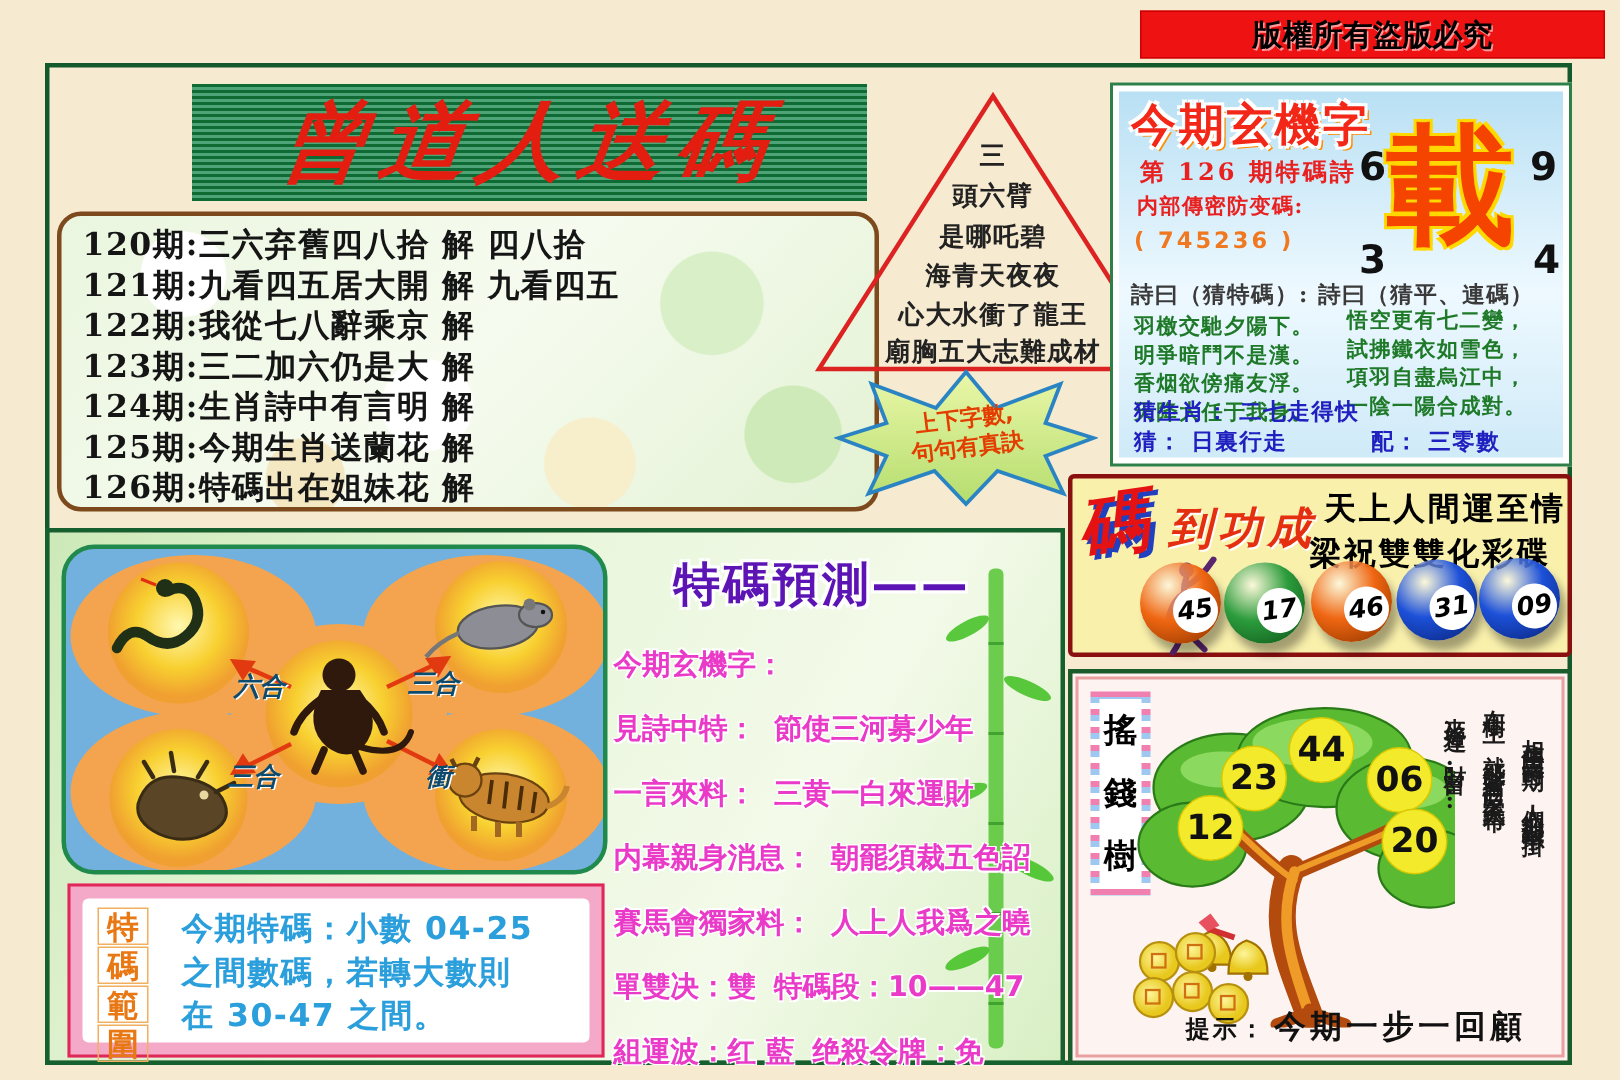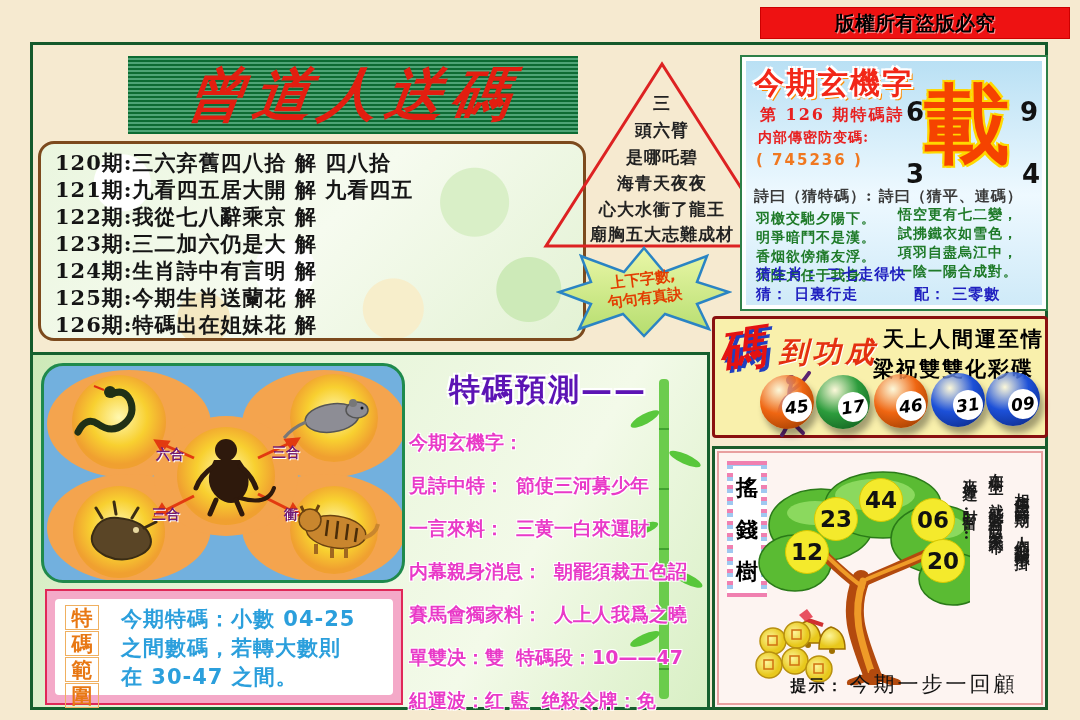--- a/index.html
+++ b/index.html
@@ -84,28 +84,28 @@
           background:repeating-linear-gradient(180deg,#f080b0 0 4px,#9fc8f0 4px 8px,#ffffff 8px 12px);
           display:flex;flex-direction:column;align-items:center;}
   .tlabel b{display:block;width:28px;background:#fff;text-align:center;font-size:22px;line-height:42px;color:#000;}
   .fruit{position:absolute;width:42px;height:42px;border-radius:50%;background:#f4ea2c;border:1px solid #d8c800;
          display:flex;align-items:center;justify-content:center;font-weight:bold;font-size:23px;color:#111;}
   .legend{right:10px;top:8px;height:232px;writing-mode:vertical-rl;font-weight:bold;font-size:15px;
           color:#1a1a1a;letter-spacing:4px;}
   .legend span{display:block;margin-left:7px;}
   .tip{left:56px;right:8px;bottom:5px;text-align:center;color:#111;}
   .tip .tl{font-weight:bold;font-size:16px;letter-spacing:2px;}
-  .tip .tv{font-weight:normal;font-size:21px;letter-spacing:3px;}
+  .tip .tv{font-weight:bold;font-size:21px;letter-spacing:3px;}
 
   
   .bottom{left:30px;top:352px;width:680px;height:358px;border:3px solid #15602e;box-sizing:border-box;
           background:linear-gradient(120deg,#cde9b8,#e9f6dc 40%,#f3fae9 70%,#d8efc4);}
   .animals{left:8px;top:8px;width:364px;height:220px;background:#72b0de;border-radius:22px;
            border:3px solid #1f8a4c;box-sizing:border-box;overflow:hidden;}
-  .zlabel{position:absolute;font-weight:bold;font-size:14px;color:#701a75;text-shadow:1px 1px 0 #fff;}
+  .zlabel{position:absolute;font-weight:bold;font-size:17px;color:#0c4a6e;text-shadow:1px 1px 0 #fff;font-style:italic;}
 
   .pink{left:12px;top:234px;width:358px;height:116px;background:#f4a9c8;border:2px solid #e02858;box-sizing:border-box;}
   .pink-in{position:absolute;inset:8px;background:#fff;border-radius:4px;}
   .rlabel{position:absolute;left:10px;top:6px;width:34px;}
   .rlabel b{display:block;text-align:center;font-size:21px;line-height:23px;color:#e87814;
             border:1px solid #f0b060;margin-bottom:1px;}
   .rtext{position:absolute;left:66px;top:6px;width:286px;font-weight:bold;font-size:21px;line-height:29px;
          color:#2b9fdc;letter-spacing:1px;}
 
   .pred{left:376px;top:10px;width:300px;}

